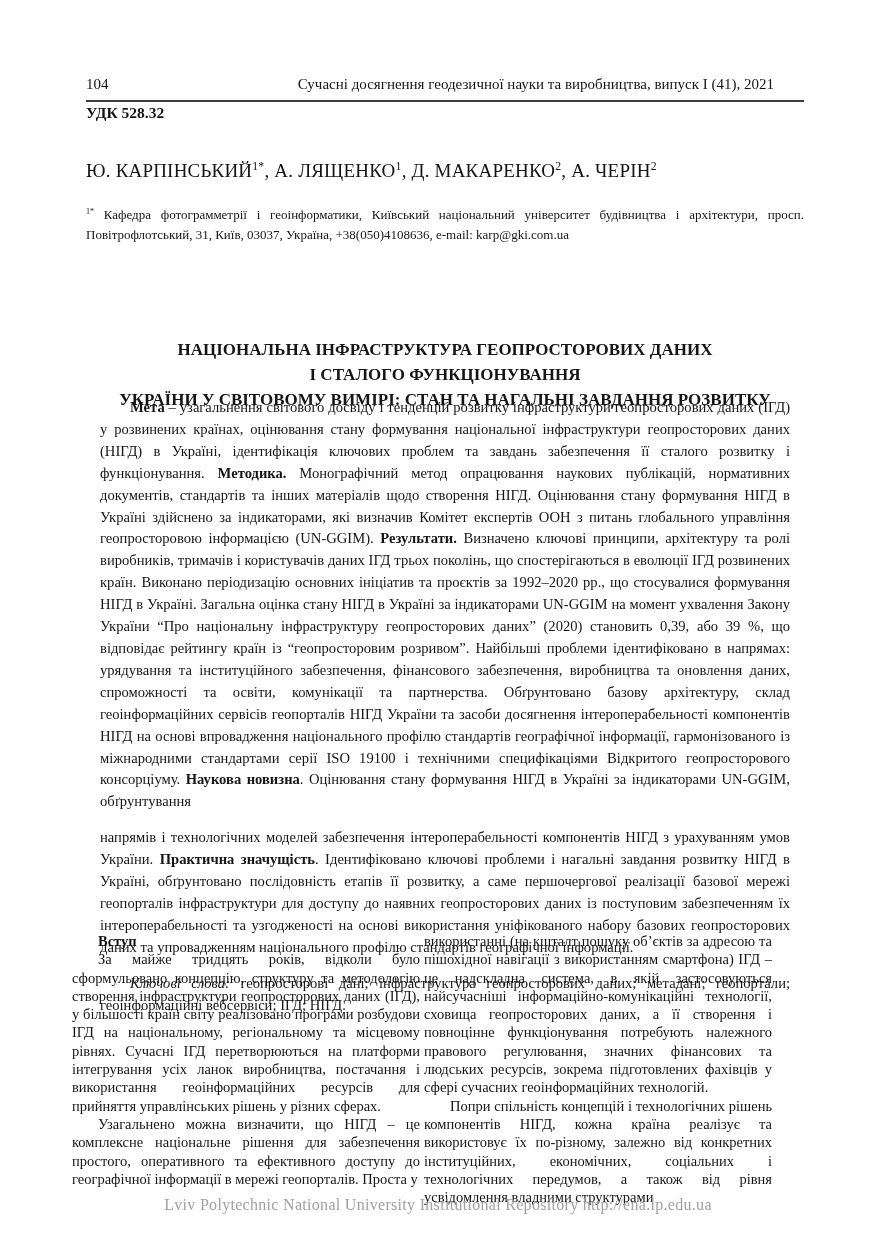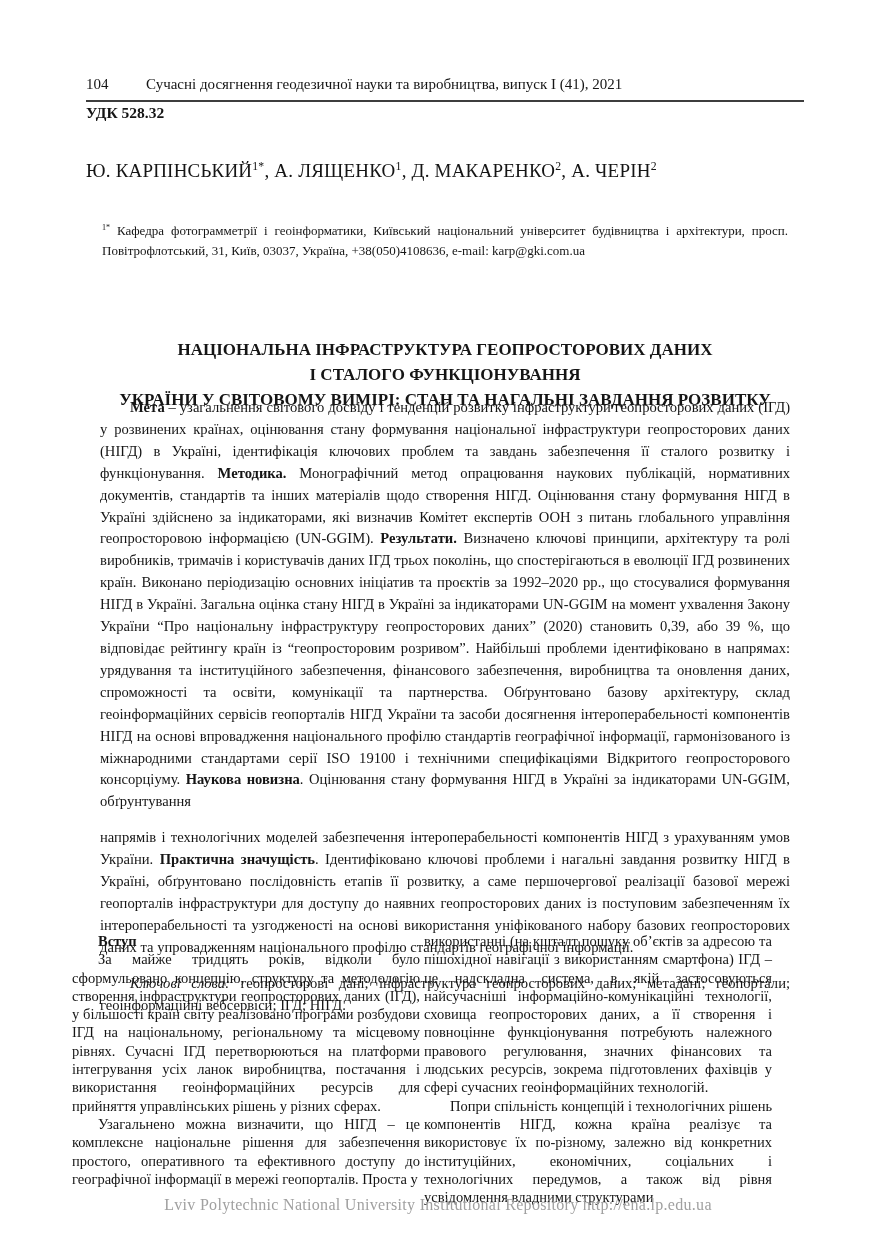--- a/index.html
+++ b/index.html
@@ -12,31 +12,31 @@
   .i{font-style:italic;}
   sup{font-size:62%;line-height:0;}
 
   .header{
     position:absolute;left:86px;top:76px;width:718px;
     display:flex;align-items:flex-end;
     border-bottom:2px solid #3d3d3d;padding-bottom:7px;
     font-size:15px;
   }
   .page-num{min-width:60px;text-align:left;}
-  .journal{flex:1;text-align:left;padding-right:30px;}
+  .journal{flex:1;text-align:right;padding-right:30px;}
 
   .udc{position:absolute;left:86px;top:104px;font-size:15.5px;font-weight:bold;}
 
   .authors{position:absolute;left:86px;top:160px;width:718px;font-size:19px;letter-spacing:0.2px;}
 
   .affil{
     position:absolute;left:86px;top:205px;width:718px;
     font-size:13px;line-height:20px;text-align:justify;
   }
-  .affil p{margin:16px;}
+  .affil p{margin:0;}
 
   .title{
     position:absolute;left:86px;top:309px;width:718px;
     text-align:center;font-weight:bold;font-size:17px;line-height:25px;margin-top:28px;
   }
 
   .abstract{
     position:absolute;left:86px;top:383px;width:718px;
     font-size:14.6px;line-height:21.9px;text-align:justify;
   }

